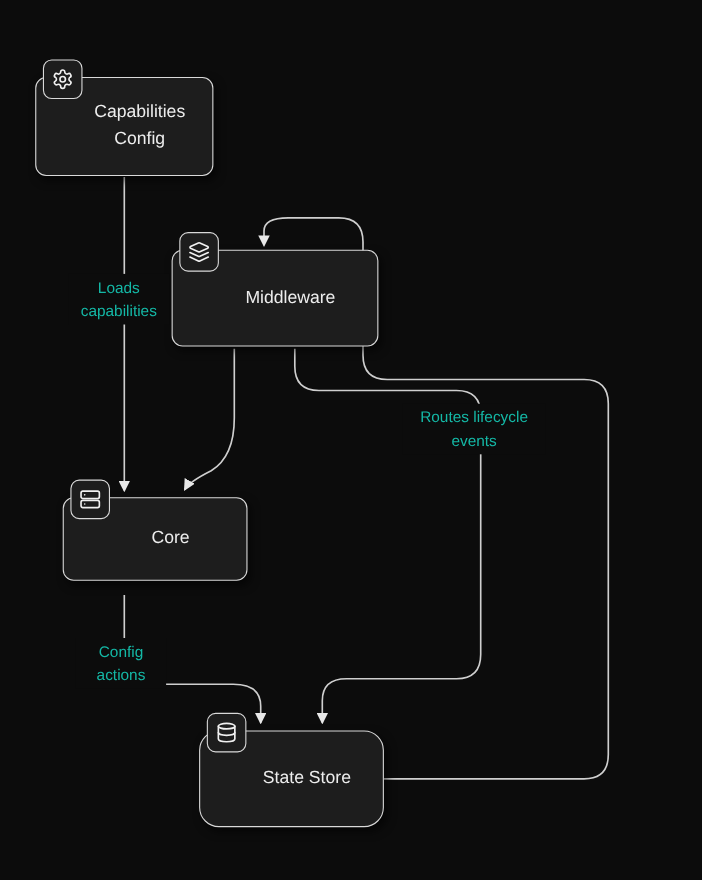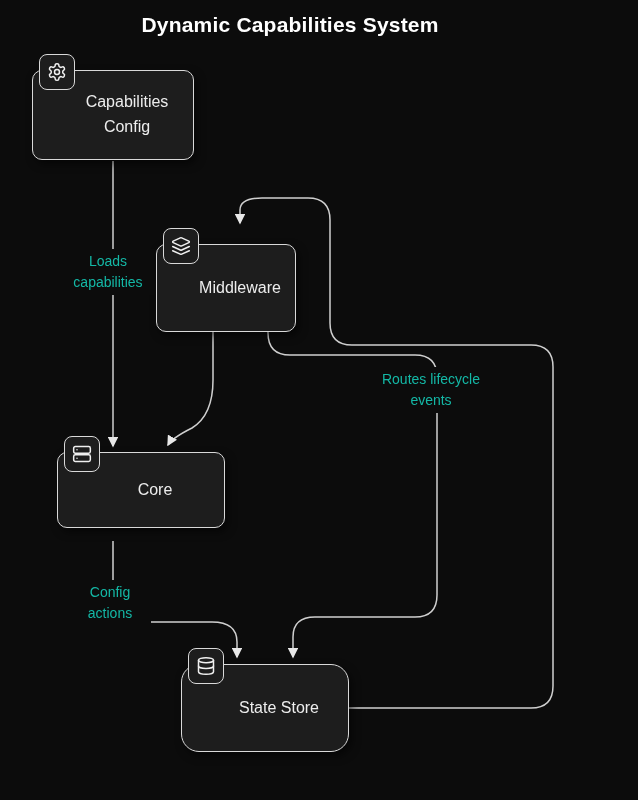--- a/index.html
+++ b/index.html
@@ -56,21 +56,20 @@
     text-align:center;
     padding:2px 4px;
   }
   .nowrap{white-space:nowrap;}
 </style>
 </head>
 <body>
 
 <div class="canvas">
 
-  <div class="title">Dynamic Capabilities System</div>
 
   <svg class="edges" viewBox="0 0 638 800">
     <defs>
       <marker id="arrow" markerWidth="7" markerHeight="7" refX="6" refY="3.5" orient="auto">
         <path d="M0,0 L7,3.5 L0,7 Z" fill="#e8e8e8"></path>
       </marker>
     </defs>
     <path class="edge" d="M113,161 L113,446" marker-end="url(#arrow)"></path>
     <path class="edge" d="M213,317 L213,380 Q213,415 192,428 Q172,438 168,445" marker-end="url(#arrow)"></path>
     <path class="edge" d="M113,541 L113,597 Q113,622 138,622 L212,622 Q237,622 237,642 L237,657" marker-end="url(#arrow)"></path>
@@ -81,21 +80,21 @@
   <div class="node" style="left:32px;top:70px;width:162px;height:90px;">
     <div class="badge">
       <svg viewBox="0 0 24 24">
         <path d="M12.22 2h-.44a2 2 0 0 0-2 2v.18a2 2 0 0 1-1 1.73l-.43.25a2 2 0 0 1-2 0l-.15-.08a2 2 0 0 0-2.73.73l-.22.38a2 2 0 0 0 .73 2.73l.15.1a2 2 0 0 1 1 1.72v.51a2 2 0 0 1-1 1.74l-.15.09a2 2 0 0 0-.73 2.73l.22.38a2 2 0 0 0 2.73.73l.15-.08a2 2 0 0 1 2 0l.43.25a2 2 0 0 1 1 1.73V20a2 2 0 0 0 2 2h.44a2 2 0 0 0 2-2v-.18a2 2 0 0 1 1-1.73l.43-.25a2 2 0 0 1 2 0l.15.08a2 2 0 0 0 2.73-.73l.22-.39a2 2 0 0 0-.73-2.73l-.15-.08a2 2 0 0 1-1-1.74v-.5a2 2 0 0 1 1-1.74l.15-.09a2 2 0 0 0 .73-2.73l-.22-.38a2 2 0 0 0-2.73-.73l-.15.08a2 2 0 0 1-2 0l-.43-.25a2 2 0 0 1-1-1.73V4a2 2 0 0 0-2-2z"></path>
         <circle cx="12" cy="12" r="3"></circle>
       </svg>
     </div>
     <div class="label">Capabilities Config</div>
   </div>
 
-  <div class="node" style="left:156px;top:244px;width:140px;height:88px;">
+  <div class="node" style="left:156px;top:227px;width:188px;height:88px;">
     <div class="badge">
       <svg viewBox="0 0 24 24">
         <path d="m12.83 2.18a2 2 0 0 0-1.66 0L2.6 6.08a1 1 0 0 0 0 1.83l8.58 3.91a2 2 0 0 0 1.66 0l8.58-3.9a1 1 0 0 0 0-1.83Z"></path>
         <path d="m22 17.65-9.17 4.16a2 2 0 0 1-1.66 0L2 17.65"></path>
         <path d="m22 12.65-9.17 4.16a2 2 0 0 1-1.66 0L2 12.65"></path>
       </svg>
     </div>
     <div class="label">Middleware</div>
   </div>
 

